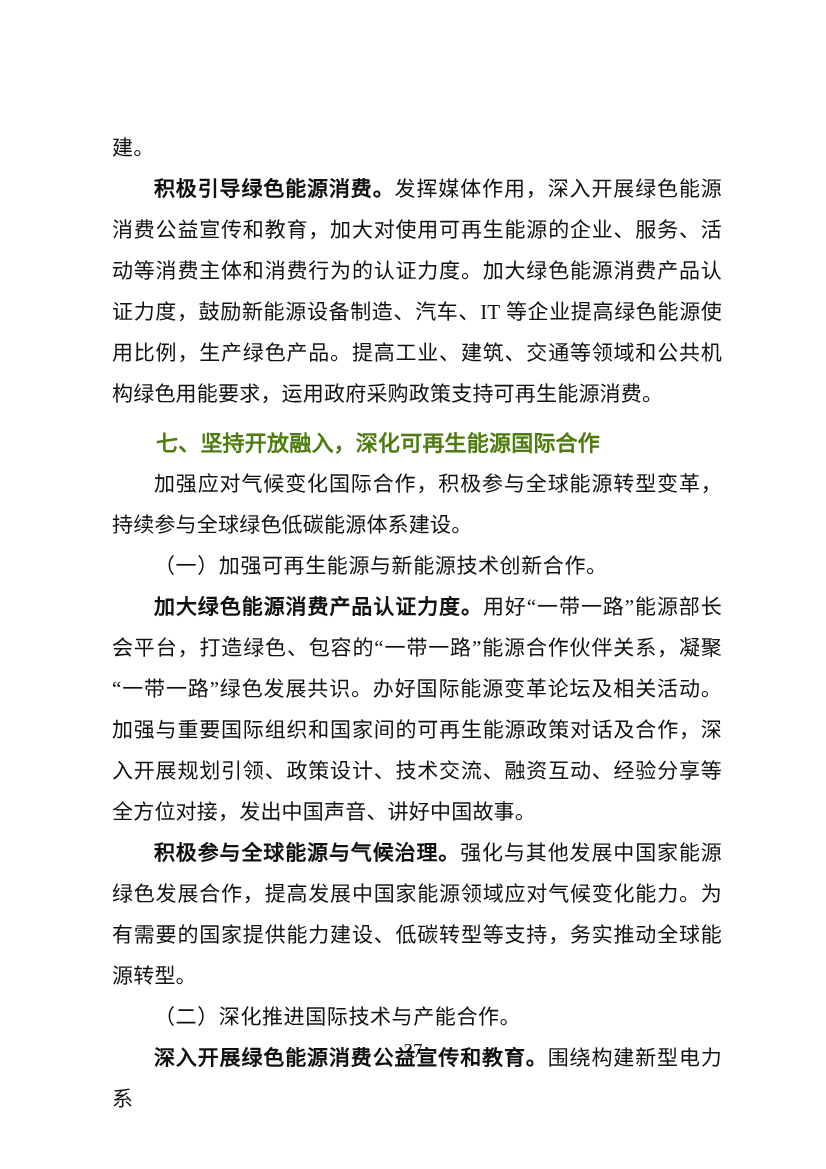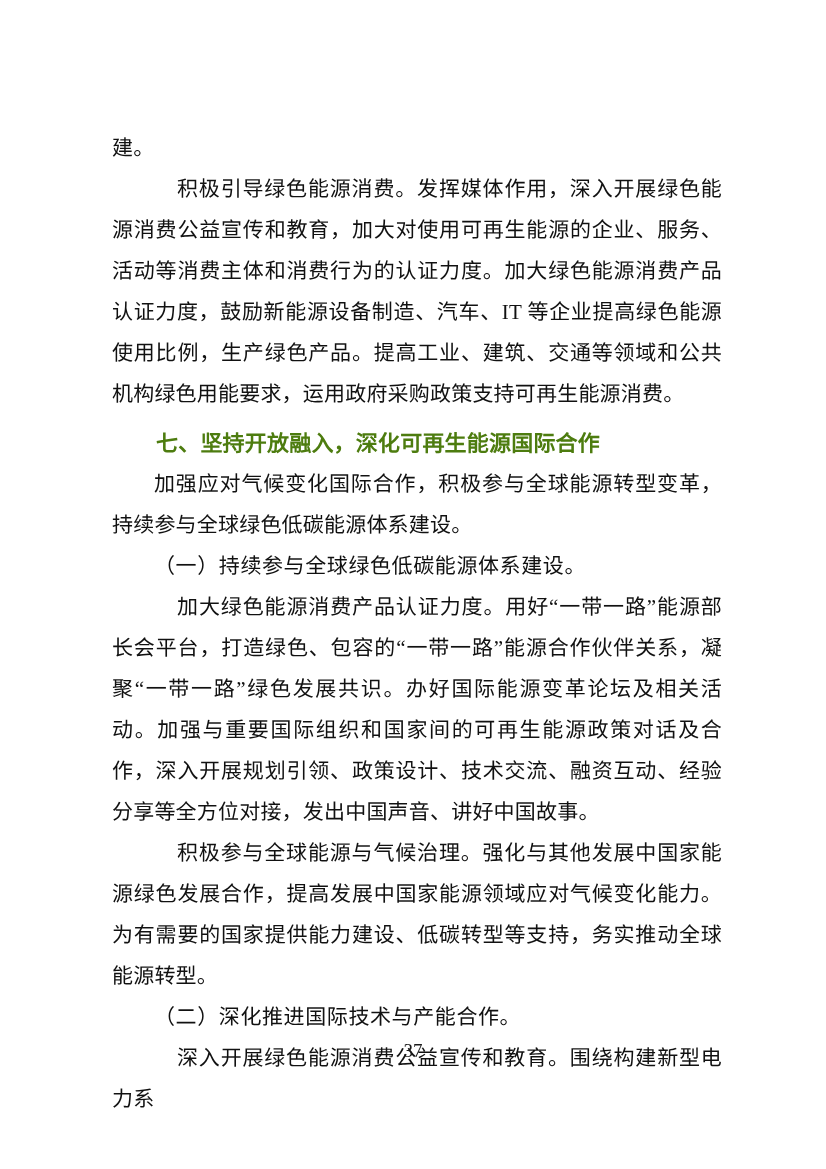--- a/index.html
+++ b/index.html
@@ -27,22 +27,21 @@
     letter-spacing: 0.2px;
   }
   .para {
     margin: 0;
     text-indent: 2em;
   }
   .para.no-indent {
     text-indent: 0;
   }
   .lead {
-    font-weight: 400;
-    margin-left: 23px;
+    font-weight: 700;
   }
   .section-heading {
     margin: 8px 0 0 0;
     text-indent: 2em;
     font-family: "Liberation Sans", sans-serif;
     font-weight: 700;
     font-size: 22px;
     line-height: 41px;
     color: #4d7c0f;
   }
@@ -71,21 +70,21 @@
   <div class="text-body">
 
     <p class="para no-indent">建。</p>
 
     <p class="para"><span class="lead">积极引导绿色能源消费。</span><span>发挥媒体作用，深入开展绿色能源消费公益宣传和教育，加大对使用可再生能源的企业、服务、活动等消费主体和消费行为的认证力度。加大绿色能源消费产品认证力度，鼓励新能源设备制造、汽车、IT 等企业提高绿色能源使用比例，生产绿色产品。提高工业、建筑、交通等领域和公共机构绿色用能要求，运用政府采购政策支持可再生能源消费。</span></p>
 
     <h2 class="section-heading">七、坚持开放融入，深化可再生能源国际合作</h2>
 
     <p class="para">加强应对气候变化国际合作，积极参与全球能源转型变革，持续参与全球绿色低碳能源体系建设。</p>
 
-    <p class="para sub-heading">（一）持续参与全球绿色低碳能源体系建设。</p>
+    <p class="para sub-heading">（一）加强可再生能源与新能源技术创新合作。</p>
 
     <p class="para"><span class="lead">加大绿色能源消费产品认证力度。</span><span>用好“一带一路”能源部长会平台，打造绿色、包容的“一带一路”能源合作伙伴关系，凝聚“一带一路”绿色发展共识。办好国际能源变革论坛及相关活动。加强与重要国际组织和国家间的可再生能源政策对话及合作，深入开展规划引领、政策设计、技术交流、融资互动、经验分享等全方位对接，发出中国声音、讲好中国故事。</span></p>
 
     <p class="para"><span class="lead">积极参与全球能源与气候治理。</span><span>强化与其他发展中国家能源绿色发展合作，提高发展中国家能源领域应对气候变化能力。为有需要的国家提供能力建设、低碳转型等支持，务实推动全球能源转型。</span></p>
 
     <p class="para sub-heading">（二）深化推进国际技术与产能合作。</p>
 
     <p class="para"><span class="lead">深入开展绿色能源消费公益宣传和教育。</span><span>围绕构建新型电力系</span></p>
 
   </div>

